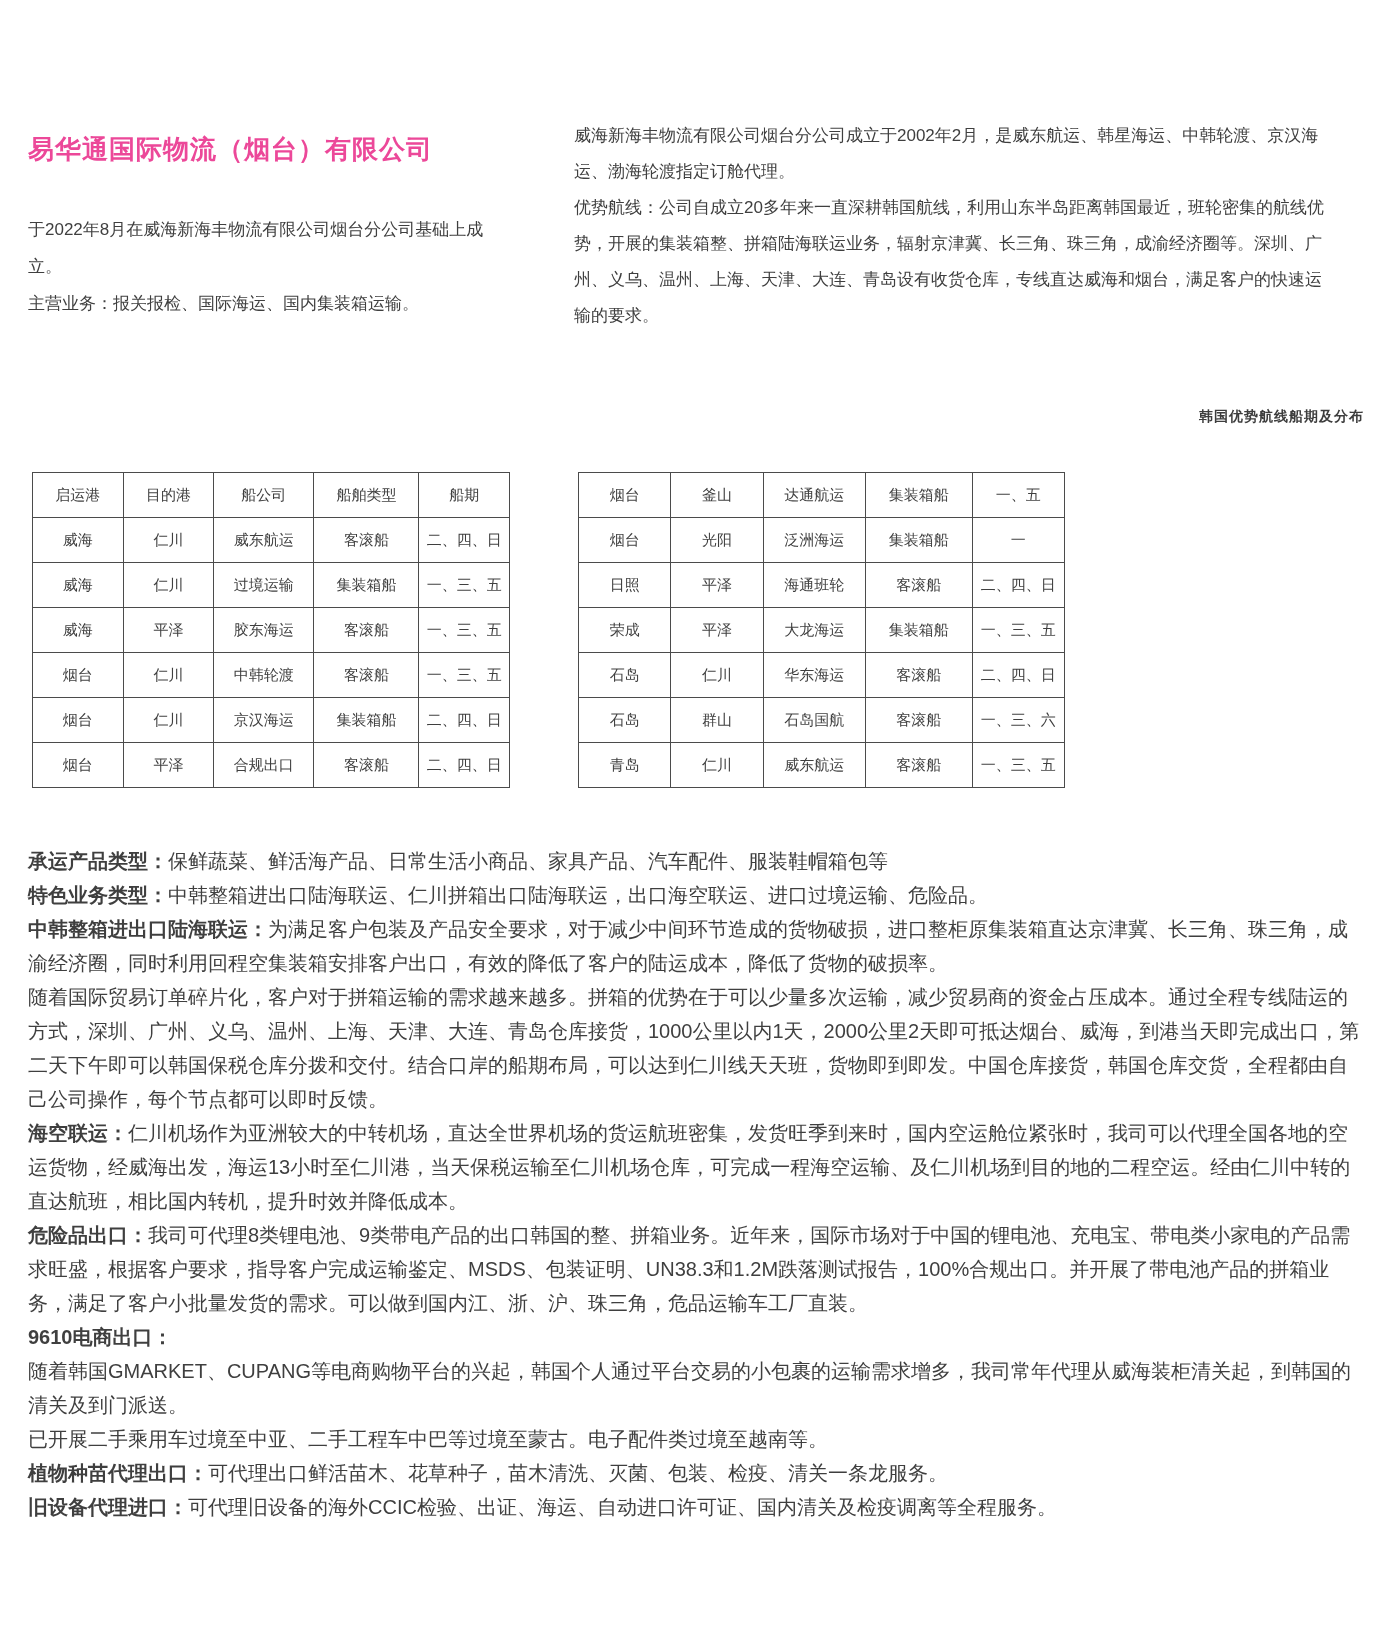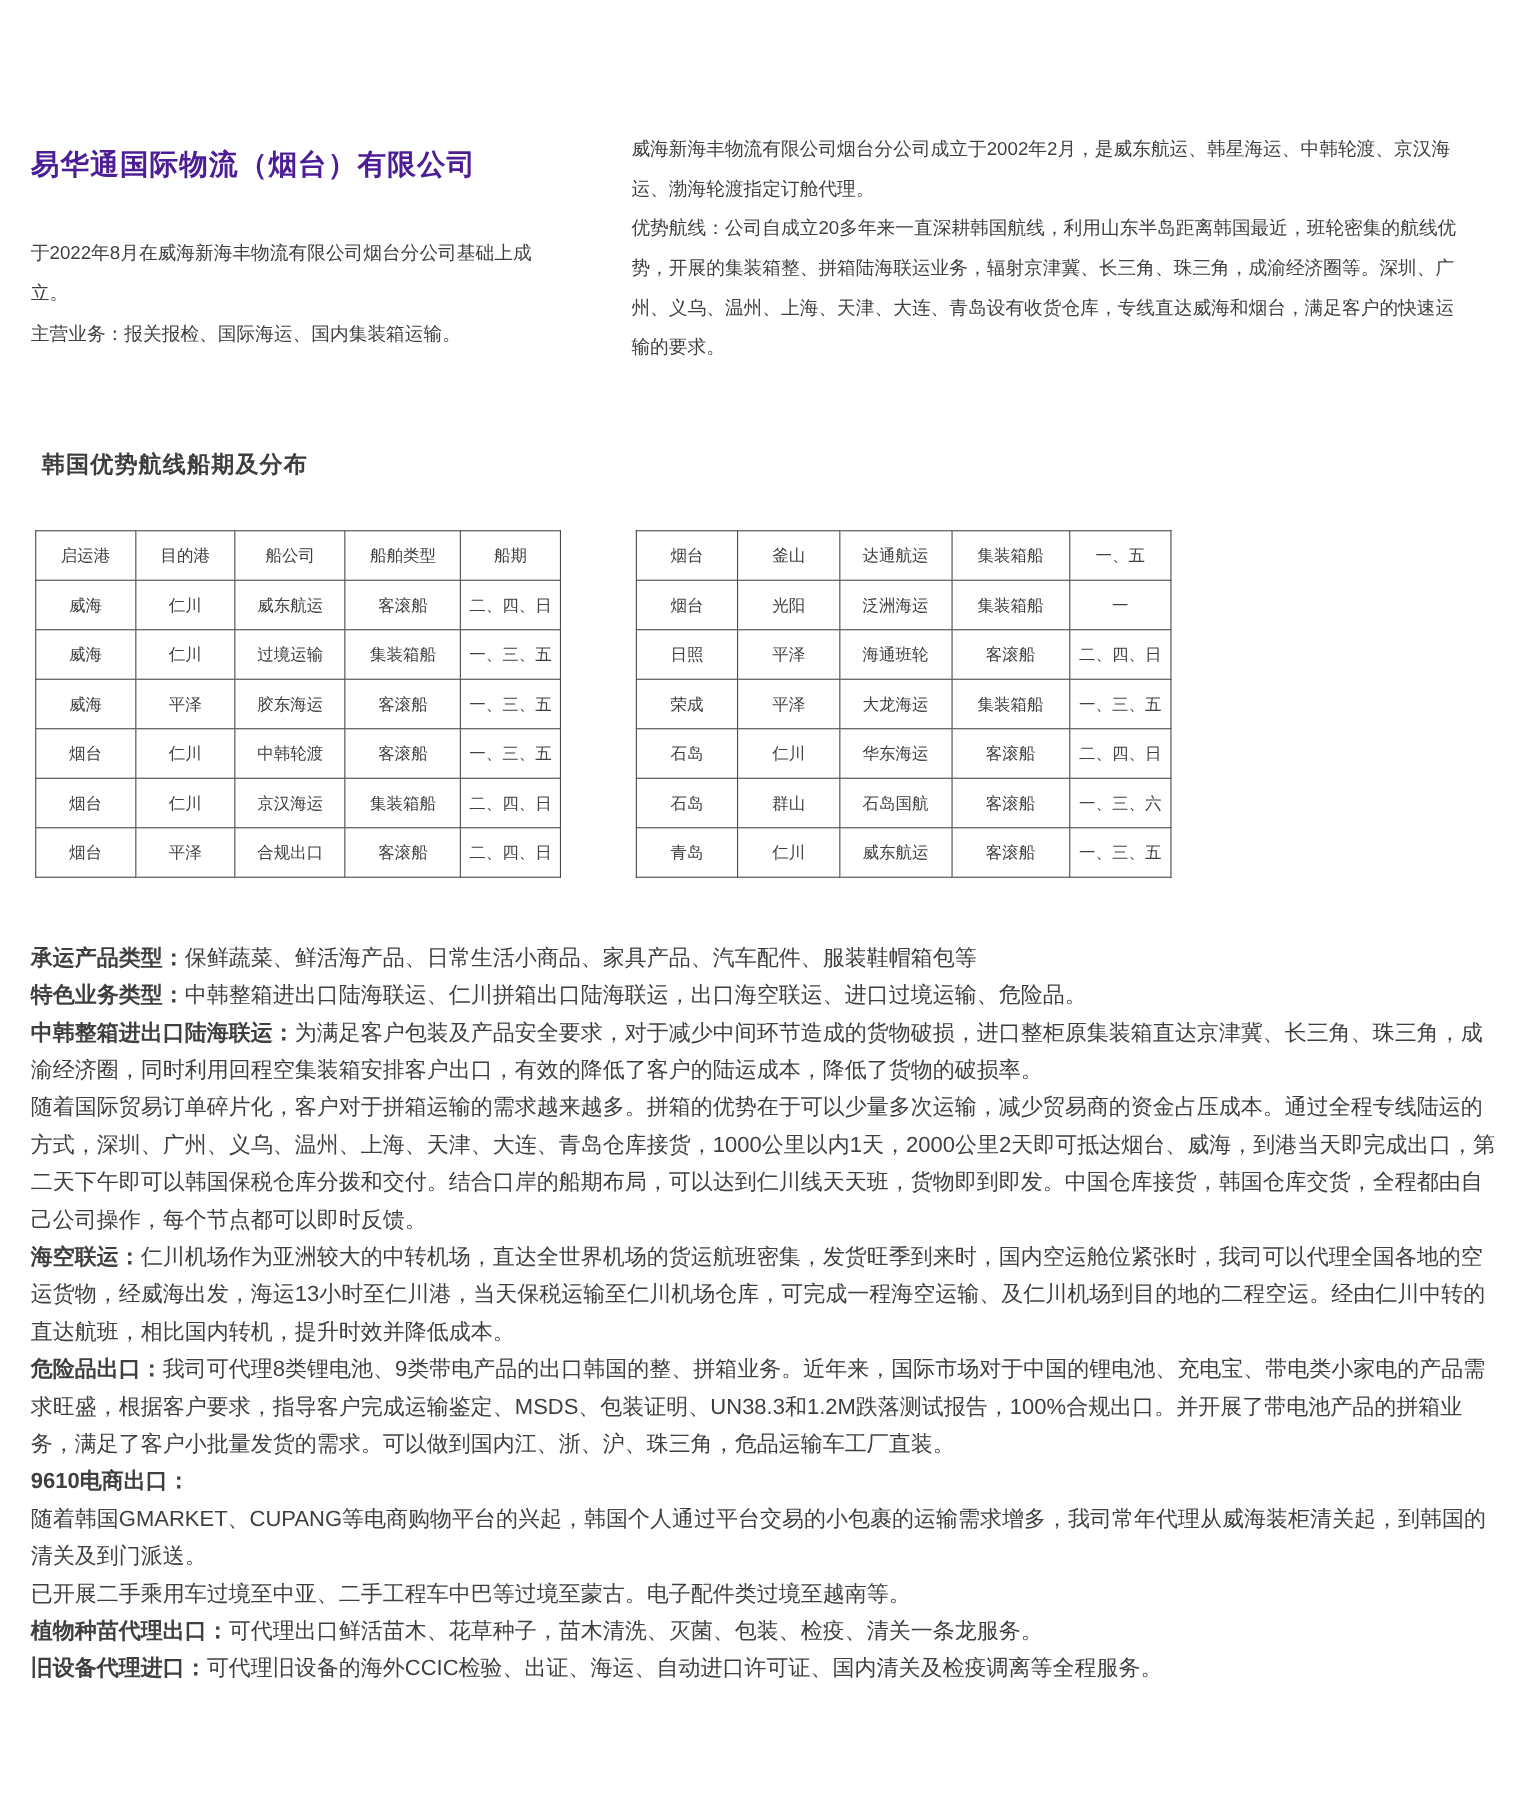--- a/index.html
+++ b/index.html
@@ -6,29 +6,29 @@
   body{
     width:1400px;min-height:1644px;
     font-family:"Liberation Sans","DejaVu Sans",sans-serif;
     color:#3f3f3f;
     -webkit-font-smoothing:antialiased;
   }
   .page{padding:118px 36px 60px 28px;box-sizing:border-box;}
   .top{display:flex;gap:84px;align-items:flex-start;}
   .col-left{width:462px;flex:0 0 462px;}
   .col-left h1{
-    font-size:26px;font-weight:bold;color:#4c1d95;
+    font-size:26px;font-weight:bold;color:#ec4899;
     margin:14px 0 44px 0;letter-spacing:1px;
   }
   .col-left p{font-size:17px;line-height:37px;margin:0;}
   .col-right{flex:1;max-width:760px;}
   .col-right p{font-size:17px;line-height:36px;margin:0;}
   h2.schedule-heading{
-    font-size:21px;font-weight:bold;color:#3d3d3d;
-    margin:74px 0 0 10px;letter-spacing:1px;
+    font-size:14px;font-weight:bold;color:#3d3d3d;
+    margin:74px 0 0 10px;letter-spacing:1px;text-align:right;
   }
   .tables{display:flex;gap:68px;margin-top:46px;margin-left:4px;}
   table{border-collapse:collapse;table-layout:fixed;}
   table.t-left{width:478px;}
   table.t-right{width:487px;}
   th,td{
     border:1px solid #4b4b4b;
     height:44px;text-align:center;vertical-align:middle;
     font-size:15px;font-weight:normal;color:#3f3f3f;
     padding:0 2px;white-space:nowrap;overflow:hidden;

